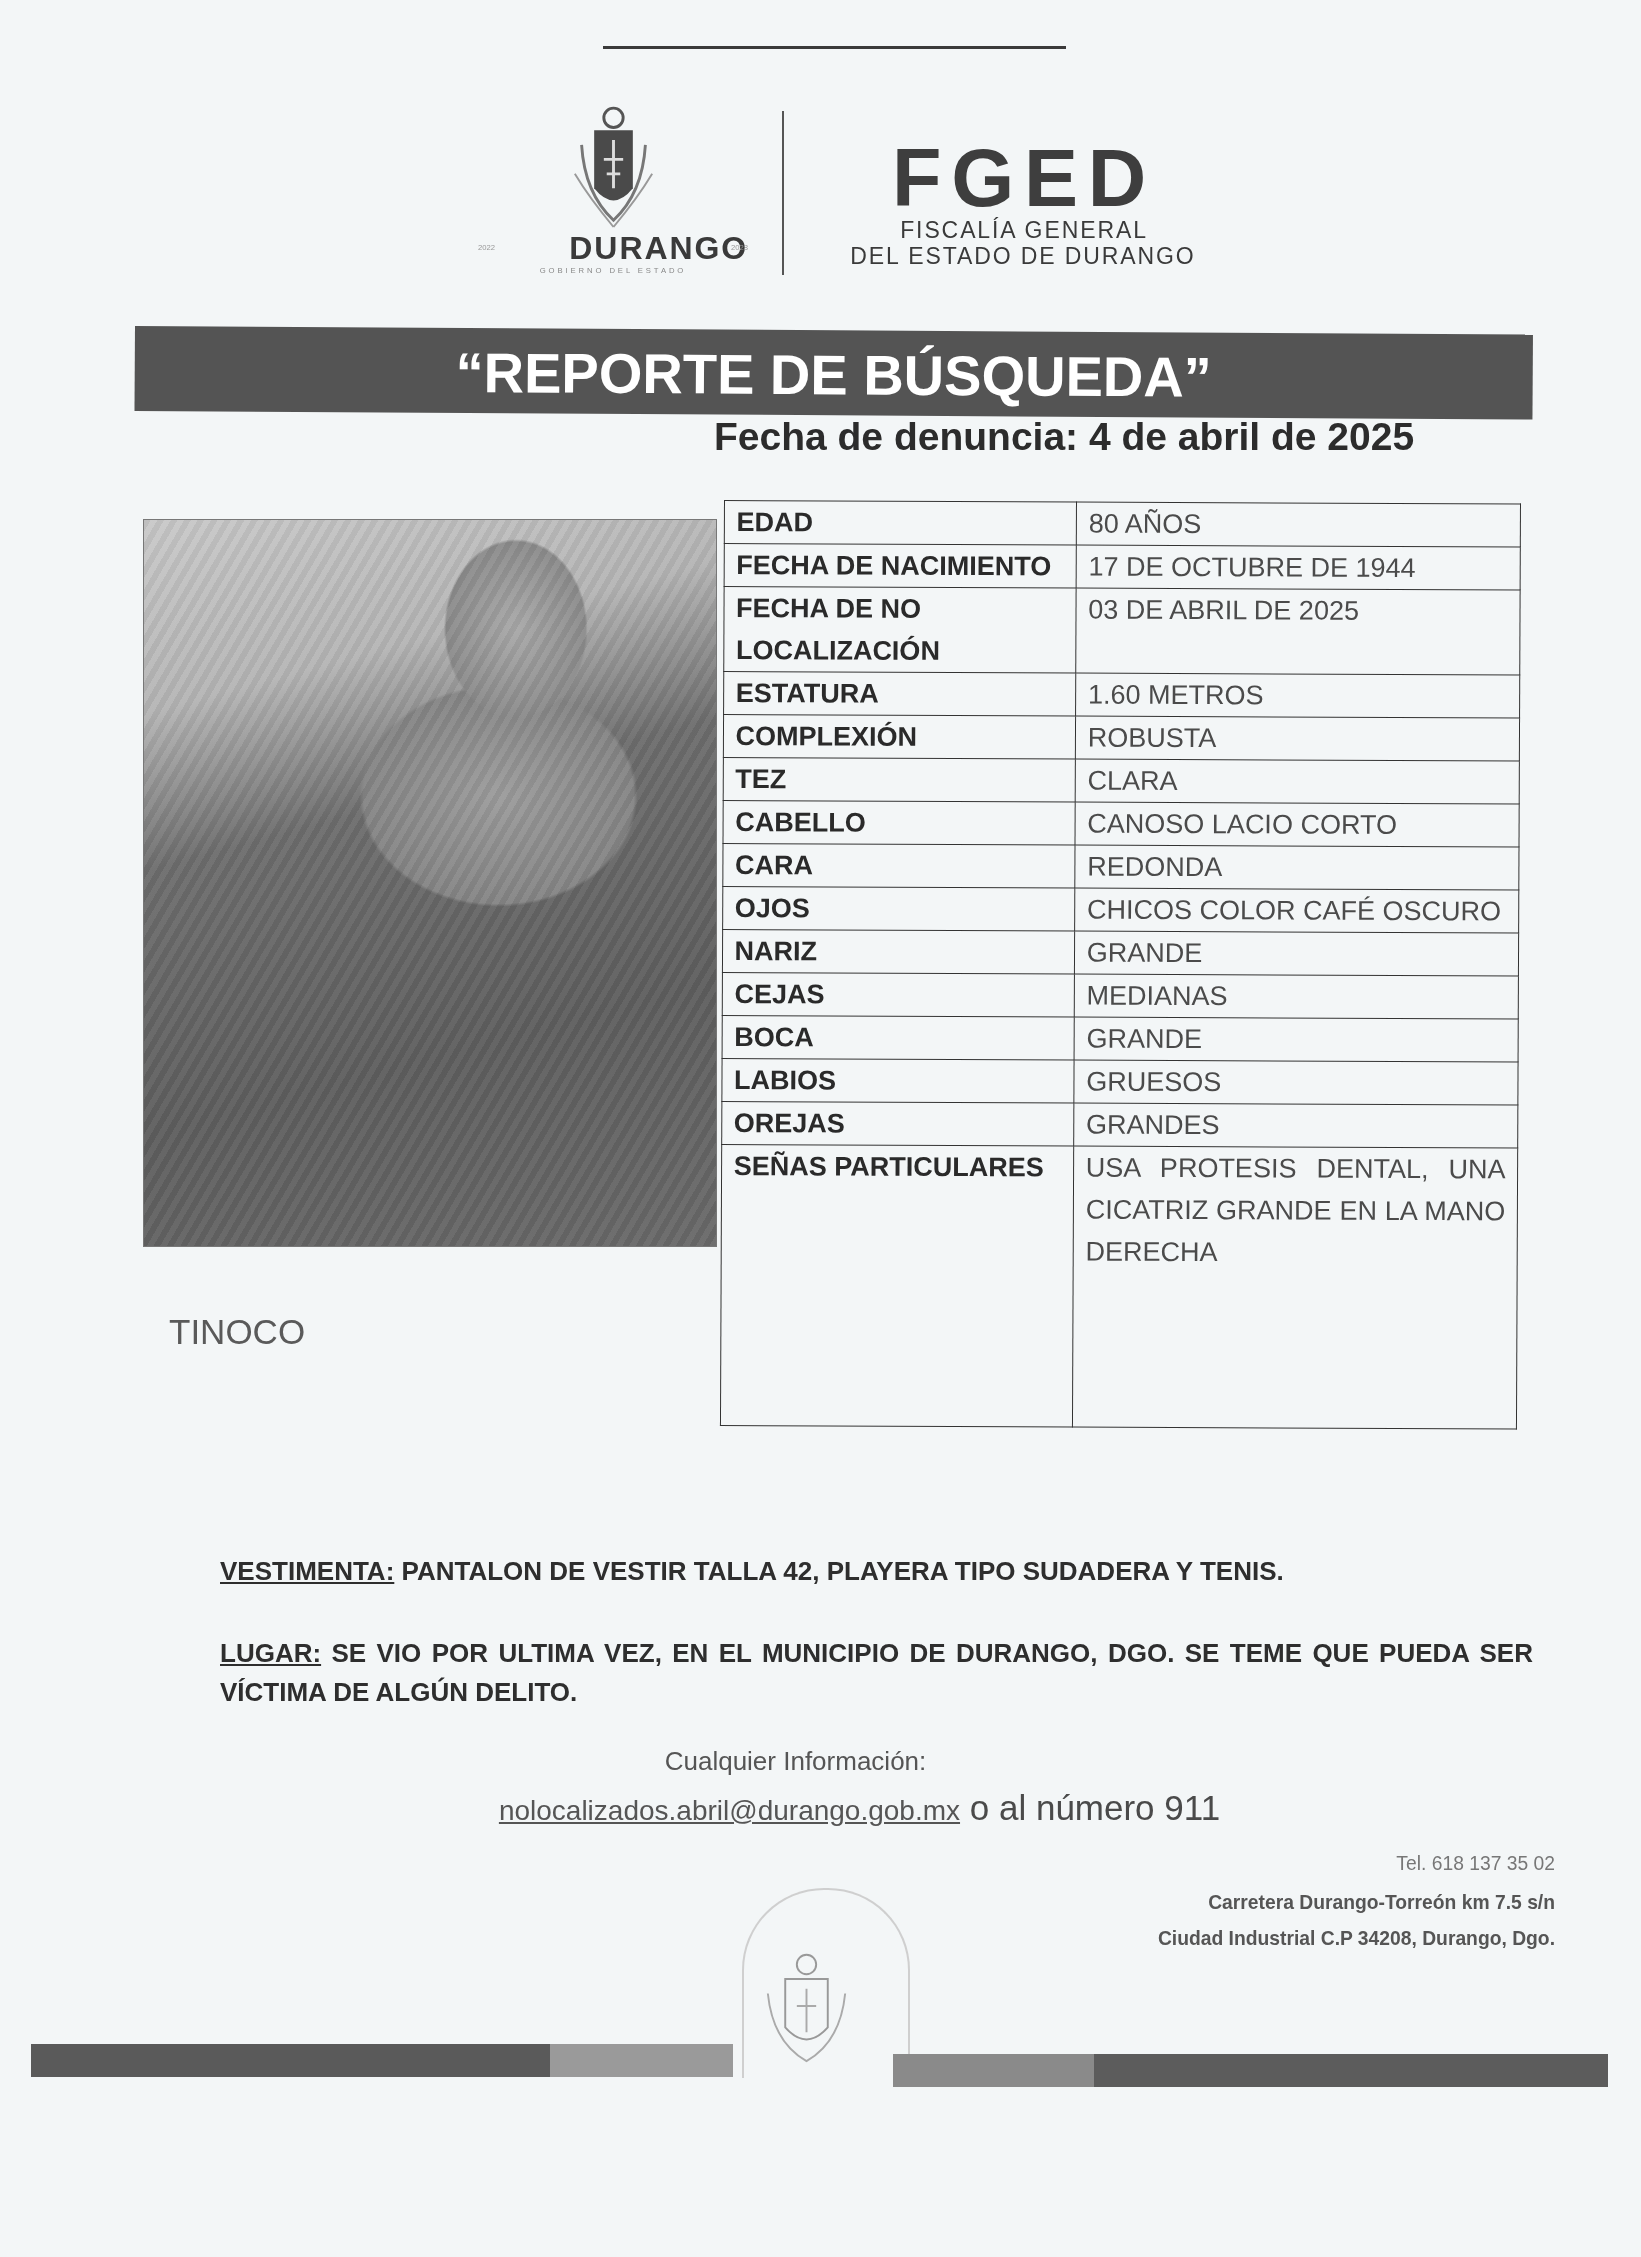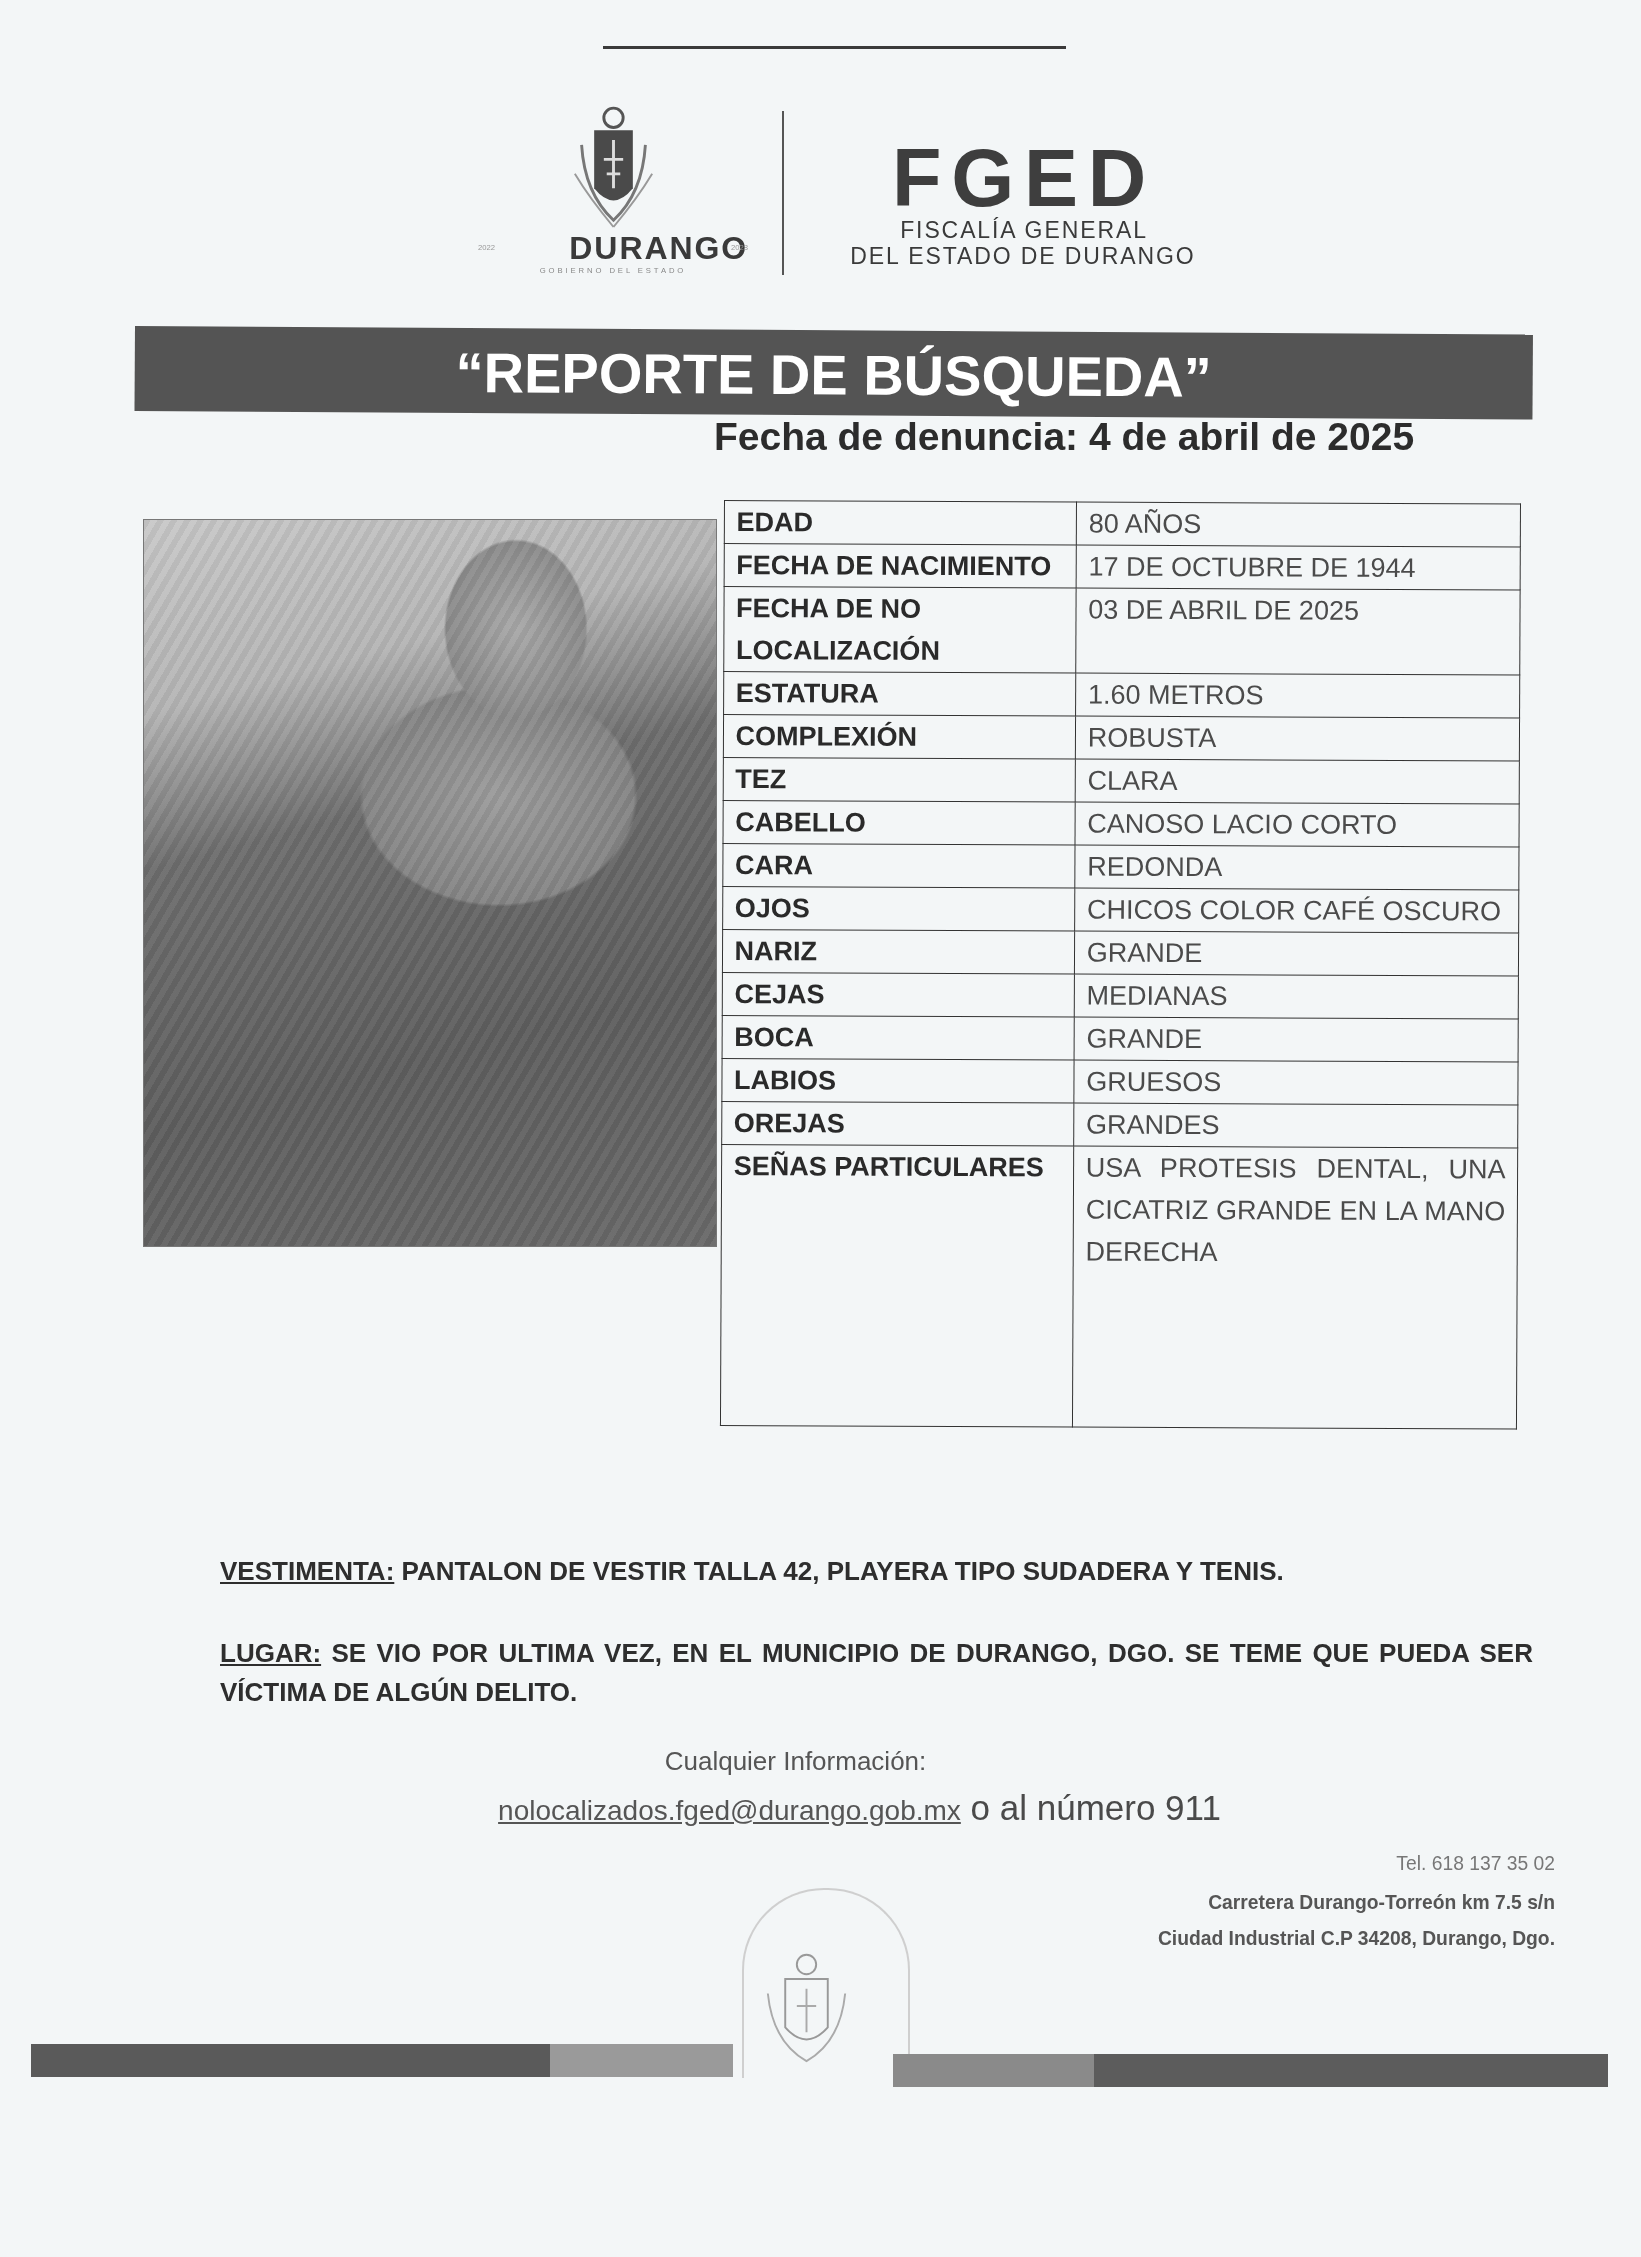--- a/index.html
+++ b/index.html
@@ -120,20 +120,21 @@
 <div class="abs report-date">
   <span>Fecha de denuncia:</span>
   <span>4 de abril de 2025</span>
 </div>
 
 <div class="abs photo">
   <div class="abs photo-shade"></div>
 </div>
 
 <div class="abs person-name">
+  <div>TINOCO</div>
 </div>
 
 <table class="abs details-table">
   <tbody>
     <tr>
         <td class="k">EDAD</td>
         <td class="v">80 AÑOS</td>
       </tr>
     <tr>
         <td class="k">FECHA DE NACIMIENTO</td>
@@ -196,21 +197,21 @@
 
 <div class="abs vest">
   <span class="ulabel">VESTIMENTA:</span><span> PANTALON DE VESTIR TALLA 42, PLAYERA TIPO SUDADERA Y TENIS.</span>
 </div>
 <div class="abs lugar">
   <span class="ulabel">LUGAR:</span><span> SE VIO POR ULTIMA VEZ, EN EL MUNICIPIO DE DURANGO, DGO. SE TEME QUE PUEDA SER VÍCTIMA DE ALGÚN DELITO.</span>
 </div>
 
 <div class="abs contact-label">Cualquier Información:</div>
 <div class="abs contact-line">
-  <span class="contact-email">nolocalizados.fged@durango.gob.mx</span><span> o al número 911</span>
+  <span class="contact-email">nolocalizados.abril@durango.gob.mx</span><span> o al número 911</span>
 </div>
 
 <div class="abs addr1">Carretera Durango-Torreón km 7.5 s/n</div>
 <div class="abs addr2">Ciudad Industrial C.P 34208, Durango, Dgo.</div>
 <div class="abs addr3">Tel. 618 137 35 02</div>
 
 <div class="abs footer-crest-arch"></div>
 <svg class="abs footer-crest" viewBox="0 0 100 120">
   <circle cx="50" cy="15" r="10" fill="none" stroke="#999" stroke-width="2"></circle>
   <path d="M28 30 L72 30 L72 80 Q50 105 28 80 Z" fill="none" stroke="#999" stroke-width="2"></path>

